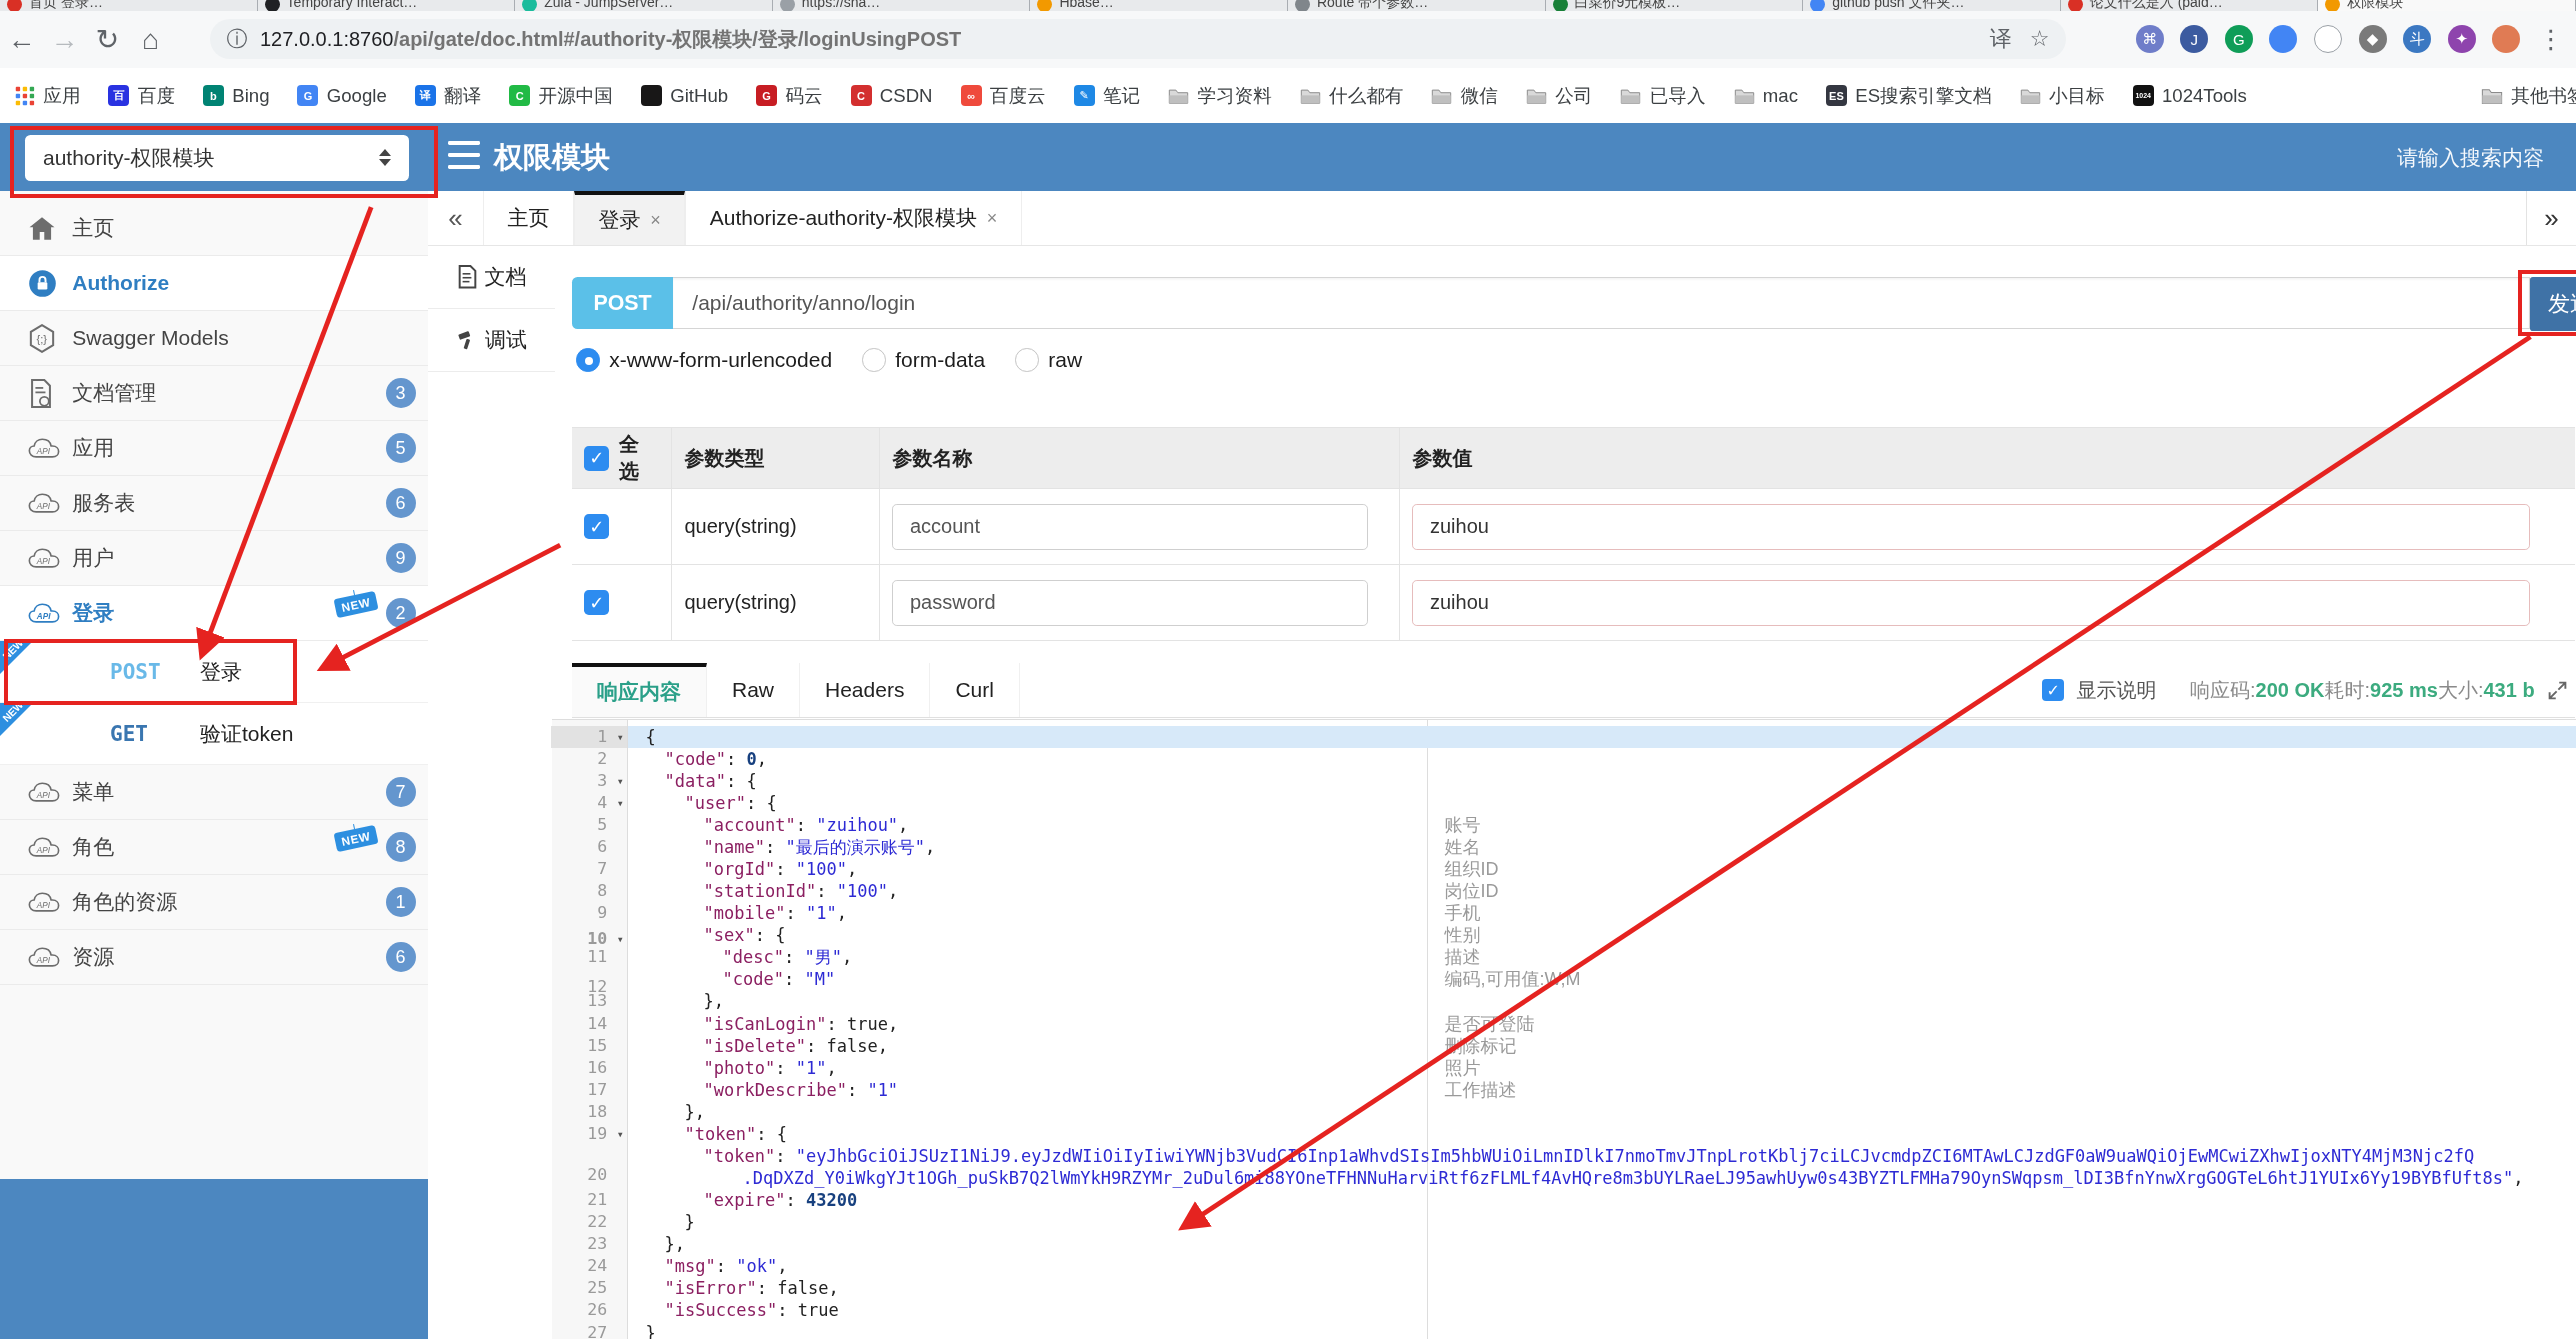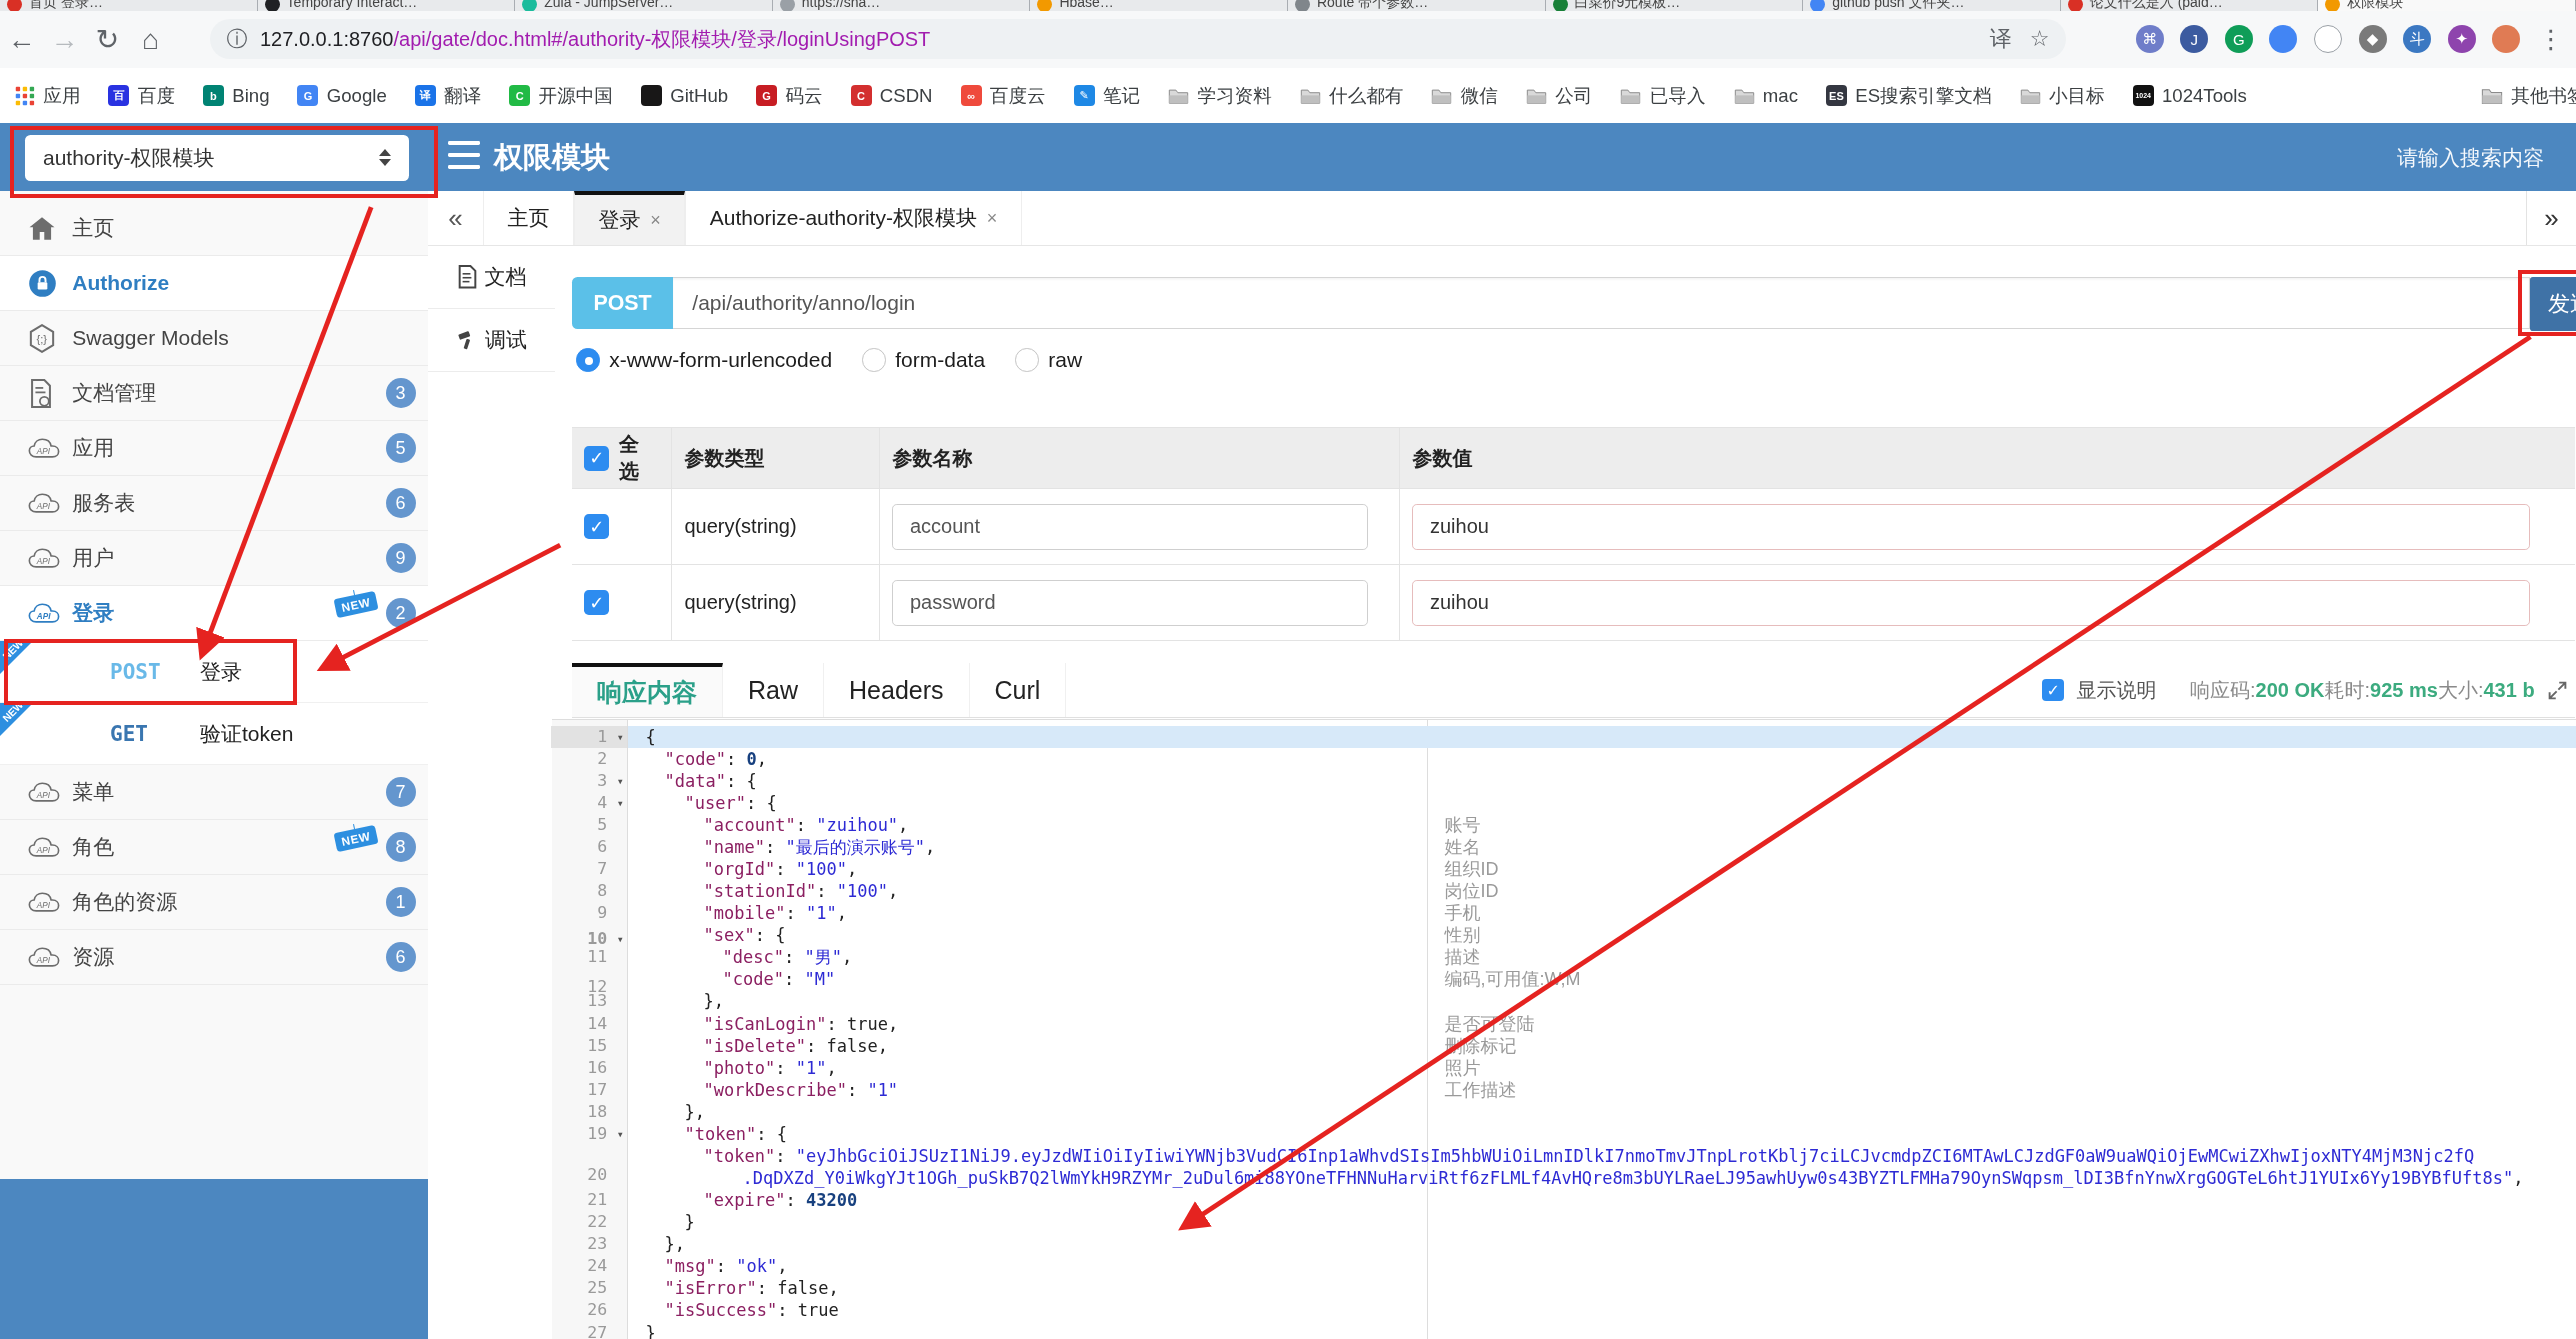--- a/index.html
+++ b/index.html
@@ -13,21 +13,21 @@
   .btab.active{background:#f9f9f9;}
   .btab .fav{width:15px;height:15px;border-radius:50%;flex:0 0 auto;margin-top:-4.1px;}
   .btab .ttl{font-size:14px;color:#444;white-space:nowrap;transform:translateY(-7px);}
   .toolbar{position:absolute;left:0;top:11px;width:2576px;height:57px;background:#f7f8f9;display:flex;align-items:center;}
   .navbtn{font-size:28px;color:#5f6368;width:43px;text-align:center;flex:0 0 auto;}
   .navbtn.dis{color:#b6babe;}
   .urlpill{position:absolute;left:210px;top:8.3px;width:1856px;height:40px;background:#eef1f3;border-radius:20px;
            display:flex;align-items:center;padding:0 16.6px;gap:12.4px;}
   .urlpill .info{font-size:21px;color:#5f6368;}
   .urltext{font-size:20px;color:#202124;white-space:nowrap;overflow:hidden;}
-  .urltext .path{color:#a21caf;}
+  .urltext .path{color:#737373;font-weight:bold;}
   .pillicons{margin-left:auto;display:flex;gap:18px;align-items:center;}
   .extrow{position:absolute;right:11px;top:8.3px;height:40px;display:flex;align-items:center;gap:16.6px;}
   .exticon{width:28px;height:28px;border-radius:50%;display:flex;align-items:center;justify-content:center;
            font-size:15px;color:#fff;flex:0 0 auto;}
   .bookmarks{position:absolute;left:0;top:68px;width:2576px;height:56px;background:#ffffff;display:flex;align-items:center;
              padding:0 14px;gap:28px;border-bottom:0.7px solid #e8e8e8;overflow:hidden;}
   .bm{display:flex;align-items:center;gap:8.3px;font-size:18.6px;color:#3c4043;white-space:nowrap;}
   .bm .fic{width:21px;height:21px;border-radius:4.1px;display:flex;align-items:center;justify-content:center;
            color:#fff;font-size:11px;font-weight:bold;flex:0 0 auto;}
   .bm-other{position:absolute;right:-9.7px;top:0;height:56px;display:flex;align-items:center;gap:8.3px;font-size:18.6px;color:#3c4043;background:#fff;padding-left:12.4px;}
@@ -107,21 +107,21 @@
   .c2{width:208px;}
   .c3{width:520px;}
   .c4{flex:1;}
   .cbox{width:25px;height:25px;border-radius:4.8px;background:#2d8cf0;color:#fff;display:flex;align-items:center;justify-content:center;font-size:18px;flex:0 0 auto;}
   .pinput{height:46px;border:1.4px solid #cfcfcf;border-radius:4.8px;background:#fff;font-size:20px;color:#555;
           padding:0 16.6px;width:476px;font-family:inherit;}
   .pinput.vval{width:1118px;border-color:#e6bcbc;color:#333;}
 
   
   .resptabs{position:absolute;left:17px;top:417px;width:2003px;height:55px;border-bottom:0.7px solid #e0e0e0;display:flex;align-items:stretch;}
-  .rtab{display:flex;align-items:center;padding:0 25px;font-size:25px;color:#222;background:#fff;border-right:0.7px solid #f0f0f0;}
+  .rtab{display:flex;align-items:center;padding:0 25px;font-size:21px;color:#222;background:#fff;border-right:0.7px solid #f0f0f0;}
   .rtab.active{border-top:4.1px solid #111;background:#fafafa;color:#2ba089;font-weight:bold;}
   .respinfo{margin-left:auto;display:flex;align-items:center;gap:12.4px;padding-right:7px;}
   .respinfo .cb{width:22px;height:22px;border-radius:4.1px;background:#2d8cf0;color:#fff;font-size:16px;display:flex;align-items:center;justify-content:center;}
   .respinfo .cblabel{font-size:20px;color:#555;margin-right:21px;}
   .stat{font-size:20px;color:#8a8a8a;}
   .stat b{color:#3cab7f;font-weight:bold;}
 
   
   .codearea{position:absolute;left:-3.4px;top:473px;width:2024px;height:621px;border-top:0.7px solid #ddd;background:#fff;}
   .gutter{position:absolute;left:0;top:0;width:76px;height:621px;background:#f7f7f7;border-right:0.7px solid #ddd;}

